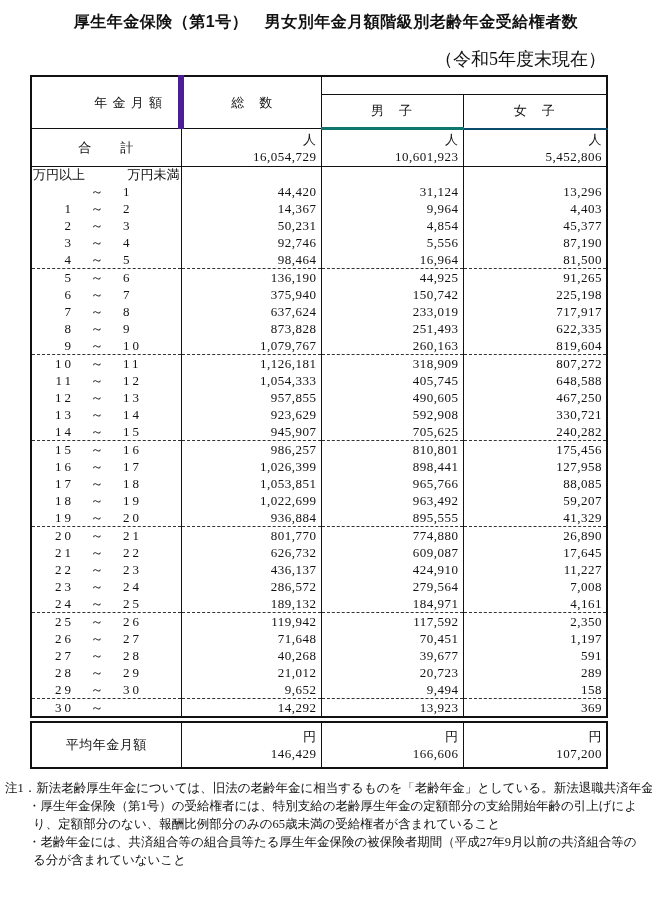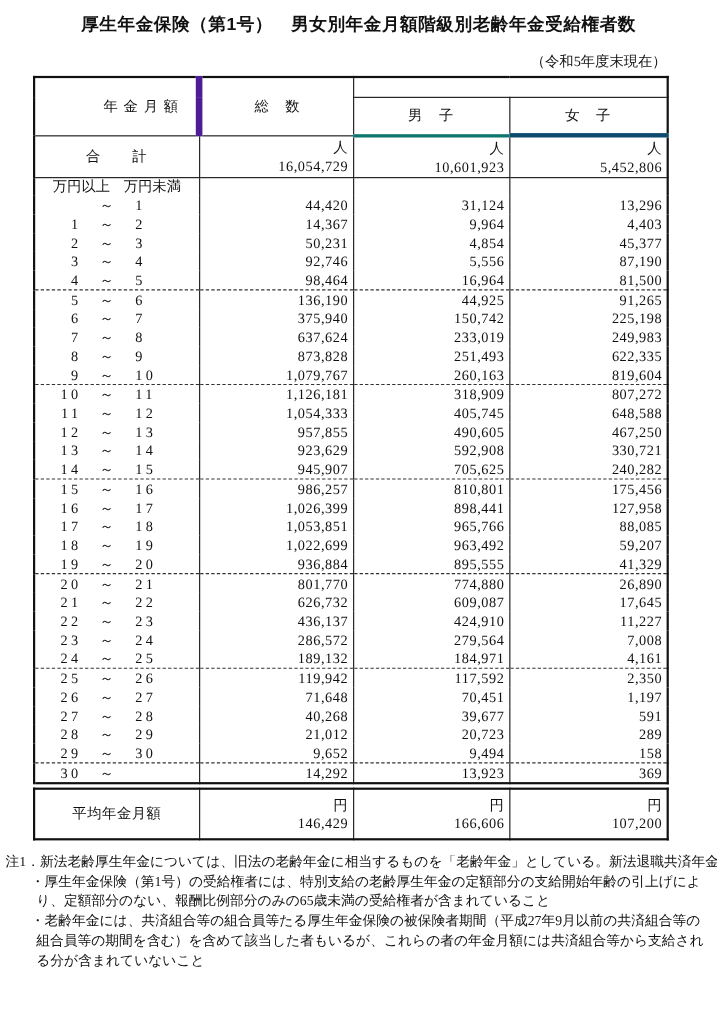--- a/index.html
+++ b/index.html
@@ -13,62 +13,62 @@
     margin-top:12px;
     text-align:center;
     font-family:"Liberation Sans","DejaVu Sans",sans-serif;
     font-weight:bold;
     font-size:16px;
     letter-spacing:0.5px;
   }
   .subtitle {
     width:576px; margin:14px 0 4px 30px;
     text-align:right;
-    font-size:13px;
+    font-size:18px;
   }
   table.main, table.avg {
     margin-left:30px;
     width:576px;
     border-collapse:collapse;
     table-layout:fixed;
     border:2px solid #111;
     font-size:13px;
   }
   col.c-range  { width:150px; }
   col.c-total  { width:140px; }
   col.c-male   { width:142px; }
   col.c-female { width:144px; }
 
   th { font-weight:normal; letter-spacing:1px; }
   th.h-range { border-right:6px solid #4c1d95; border-bottom:1px solid #111;padding-left:48px; }
   th.h-total { border-right:1px solid #111; border-bottom:1px solid #111; }
   th.h-spacer { height:15px; border-bottom:1px solid #111; }
   th.h-male { height:30px; border-right:1px solid #111; border-bottom:3px solid #0f766e; }
-  th.h-female { height:30px; border-bottom:4px solid #0c4a6e; }
+  th.h-female { height:30px; border-bottom:2px solid #0c4a6e; }
 
   td { padding:0; vertical-align:middle; }
   td.range-cell { border-left:2px solid #111; border-right:1px solid #111; }
   td.num-cell {
     border-right:1px solid #111;
     text-align:right;
     padding-right:4px;
     letter-spacing:0.5px;
     height:17px; line-height:17px;
     overflow:hidden;
   }
   tr td:last-child { border-right:none; }
 
   tr.total-row td { border-bottom:1px solid #111; height:31px; }
   tr.total-row td.label-cell { text-align:center; letter-spacing:1px; }
   .two-line { line-height:15px; padding:1px 0; }
   .two-line div { text-align:right; }
 
   tr.unit-row td { height:16px; line-height:16px; }
   td.unit-range { display:table-cell; }
-  .unit-range-inner { display:flex; justify-content:space-between; padding:0 16px; }
+  .unit-range-inner { display:flex; justify-content:space-between; padding:0 1px; }
 
   .range-cell .range-wrap { display:flex; align-items:center; height:17px; line-height:17px; }
   .range-from { flex:0 0 42px; text-align:right; letter-spacing:3px; }
   .range-tilde { flex:0 0 46px; text-align:center; }
   .range-to { flex:1; text-align:left; padding-left:3px; letter-spacing:3px; }
 
   tr.group-start td { border-top:1px dashed #333; }
 
   table.avg { margin-top:3px; }
   table.avg td { height:42px; }
@@ -223,21 +223,21 @@
       <tr>
         <td class="range-cell">
           <div class="range-wrap">
             <span class="range-from">7</span>
             <span class="range-tilde">～</span>
             <span class="range-to">8</span>
           </div>
         </td>
         <td class="num-cell">637,624</td>
         <td class="num-cell">233,019</td>
-        <td class="num-cell">249,983</td>
+        <td class="num-cell">717,917</td>
       </tr>
       <tr>
         <td class="range-cell">
           <div class="range-wrap">
             <span class="range-from">8</span>
             <span class="range-tilde">～</span>
             <span class="range-to">9</span>
           </div>
         </td>
         <td class="num-cell">873,828</td>
@@ -535,15 +535,14 @@
       </td>
     </tr>
   </tbody>
 </table>
 
 <div class="notes">
     <div class="note-line note-lead">注1．新法老齢厚生年金については、旧法の老齢年金に相当するものを「老齢年金」としている。新法退職共済年金に</div>
     <div class="note-line note-bullet">・厚生年金保険（第1号）の受給権者には、特別支給の老齢厚生年金の定額部分の支給開始年齢の引上げによ</div>
     <div class="note-line note-bullet-cont">り、定額部分のない、報酬比例部分のみの65歳未満の受給権者が含まれていること</div>
     <div class="note-line note-bullet">・老齢年金には、共済組合等の組合員等たる厚生年金保険の被保険者期間（平成27年9月以前の共済組合等の</div>
-    <div class="note-line note-bullet-cont">組合員等の期間を含む）を含めて該当した者もいるが、これらの者の年金月額には共済組合等から支給され</div>
     <div class="note-line note-bullet-cont">る分が含まれていないこと</div>
   </div>
 
 </body></html>

